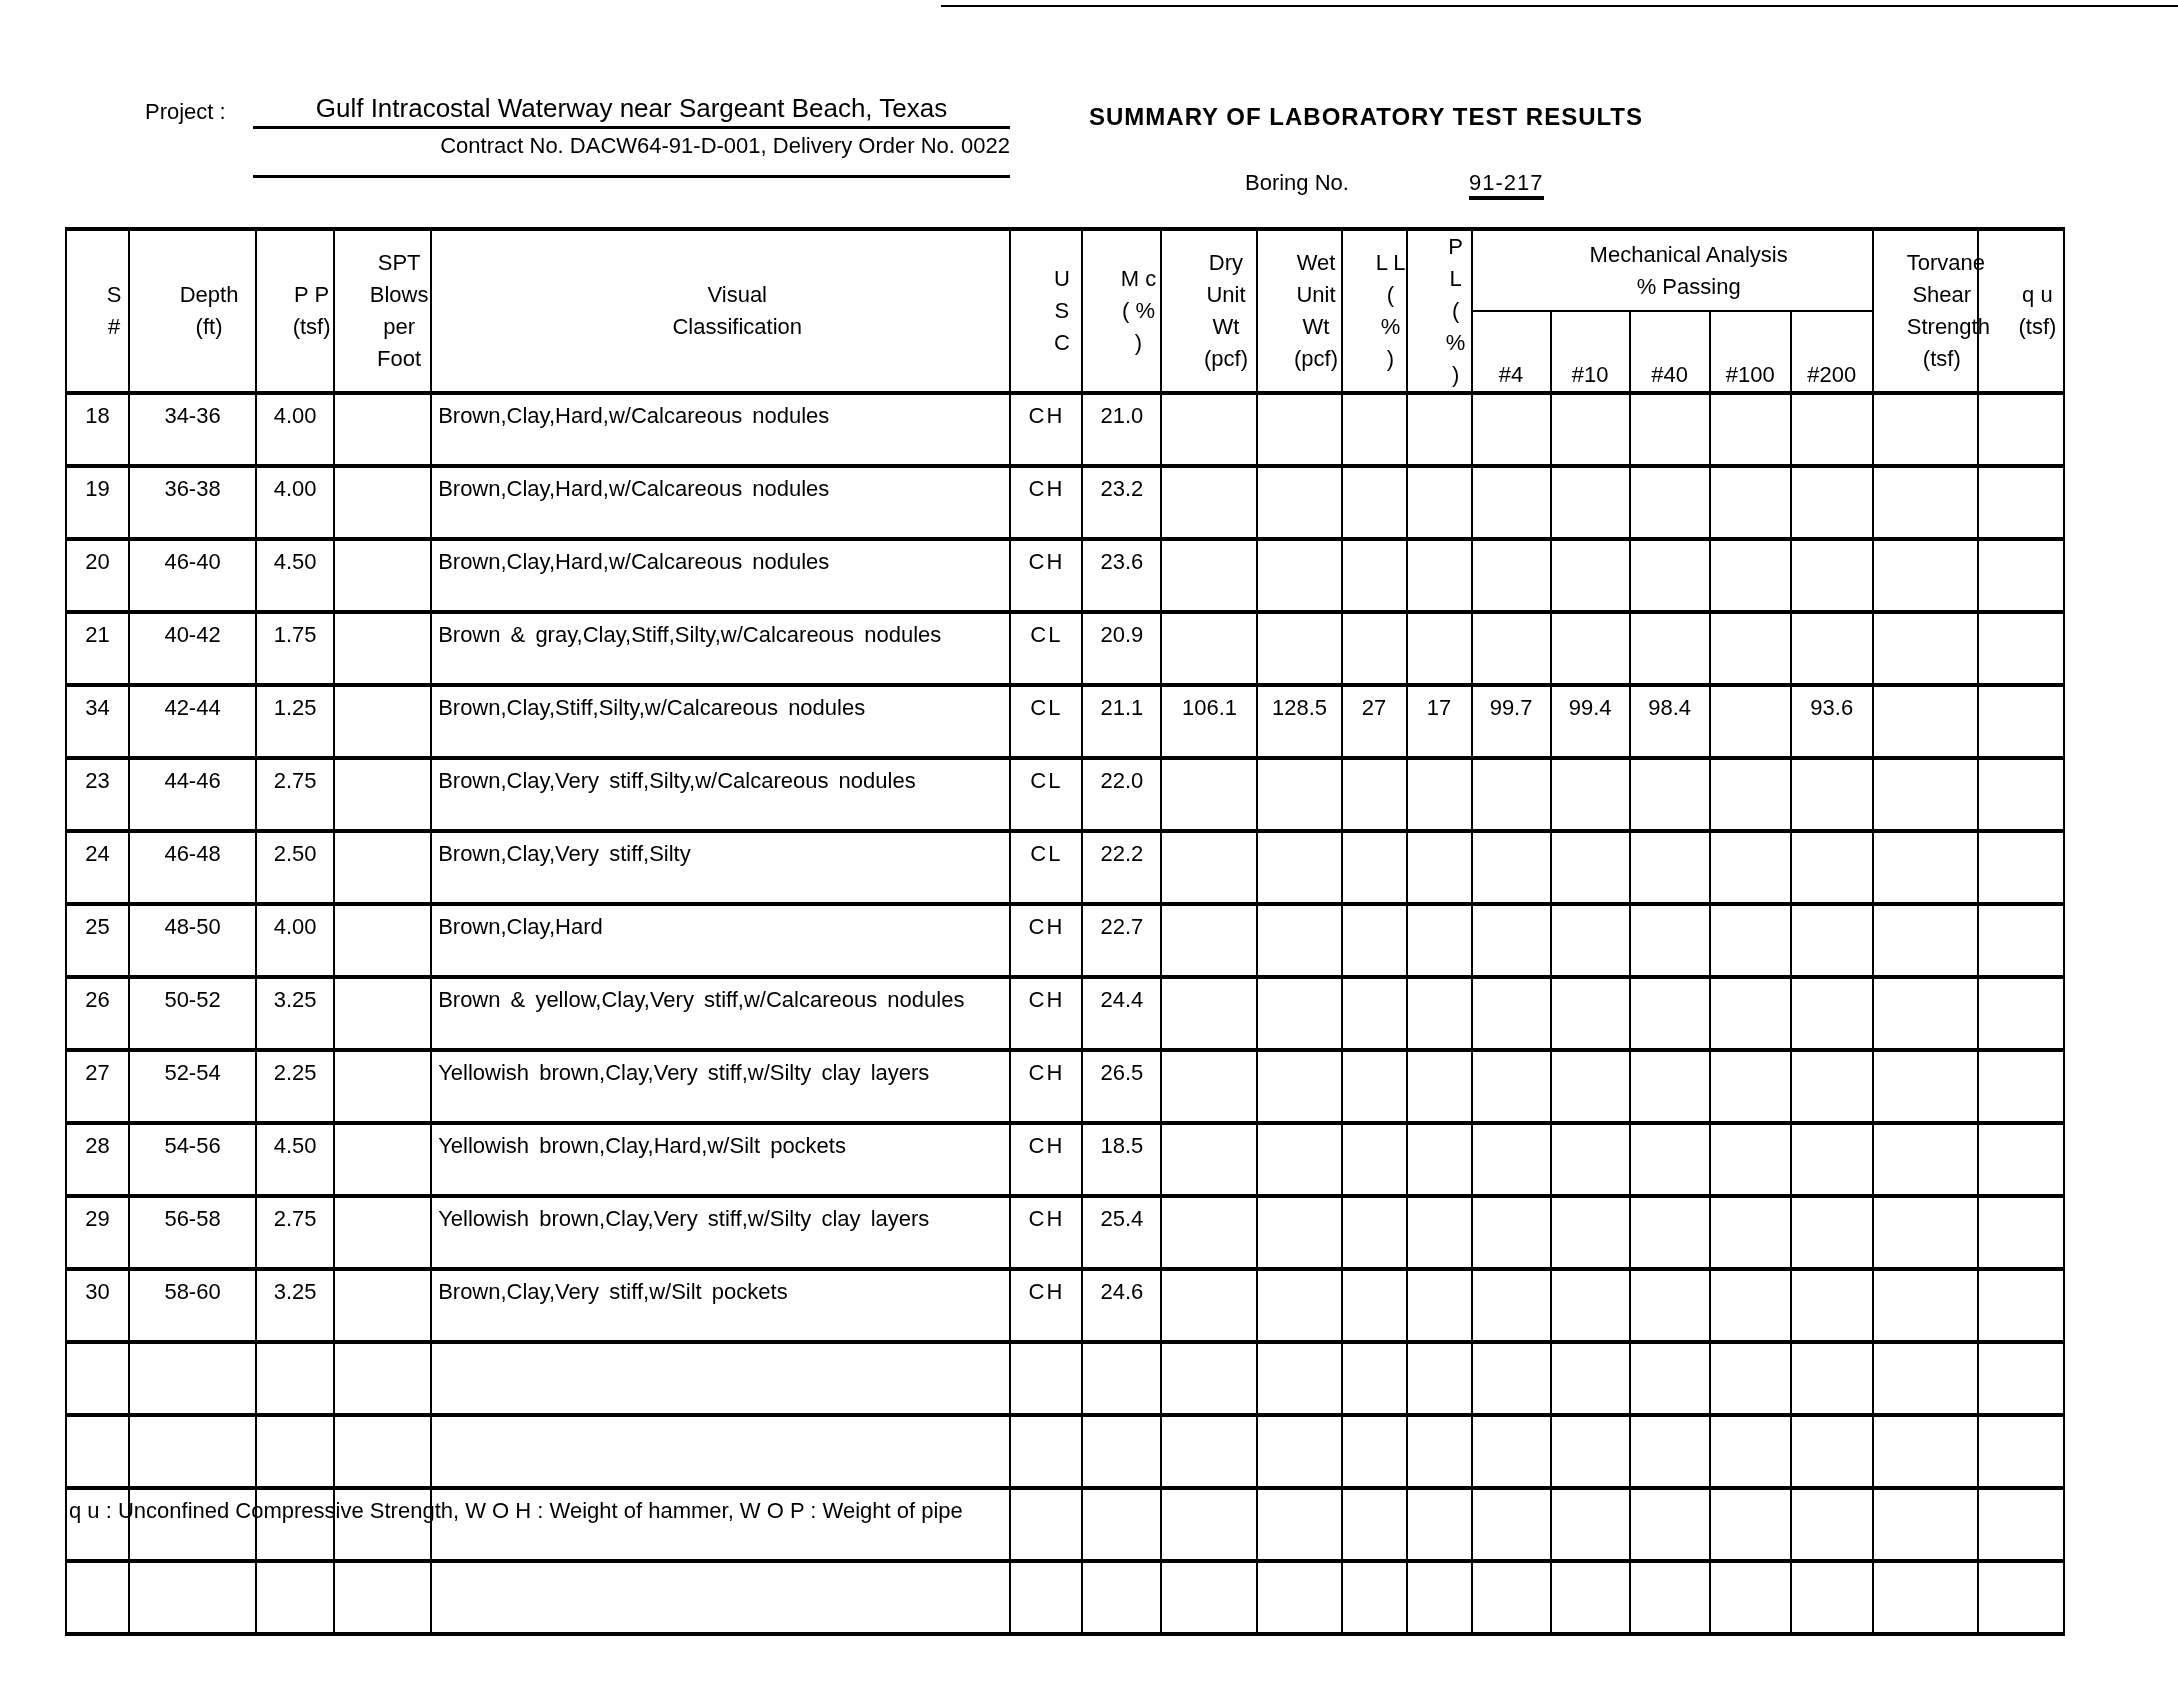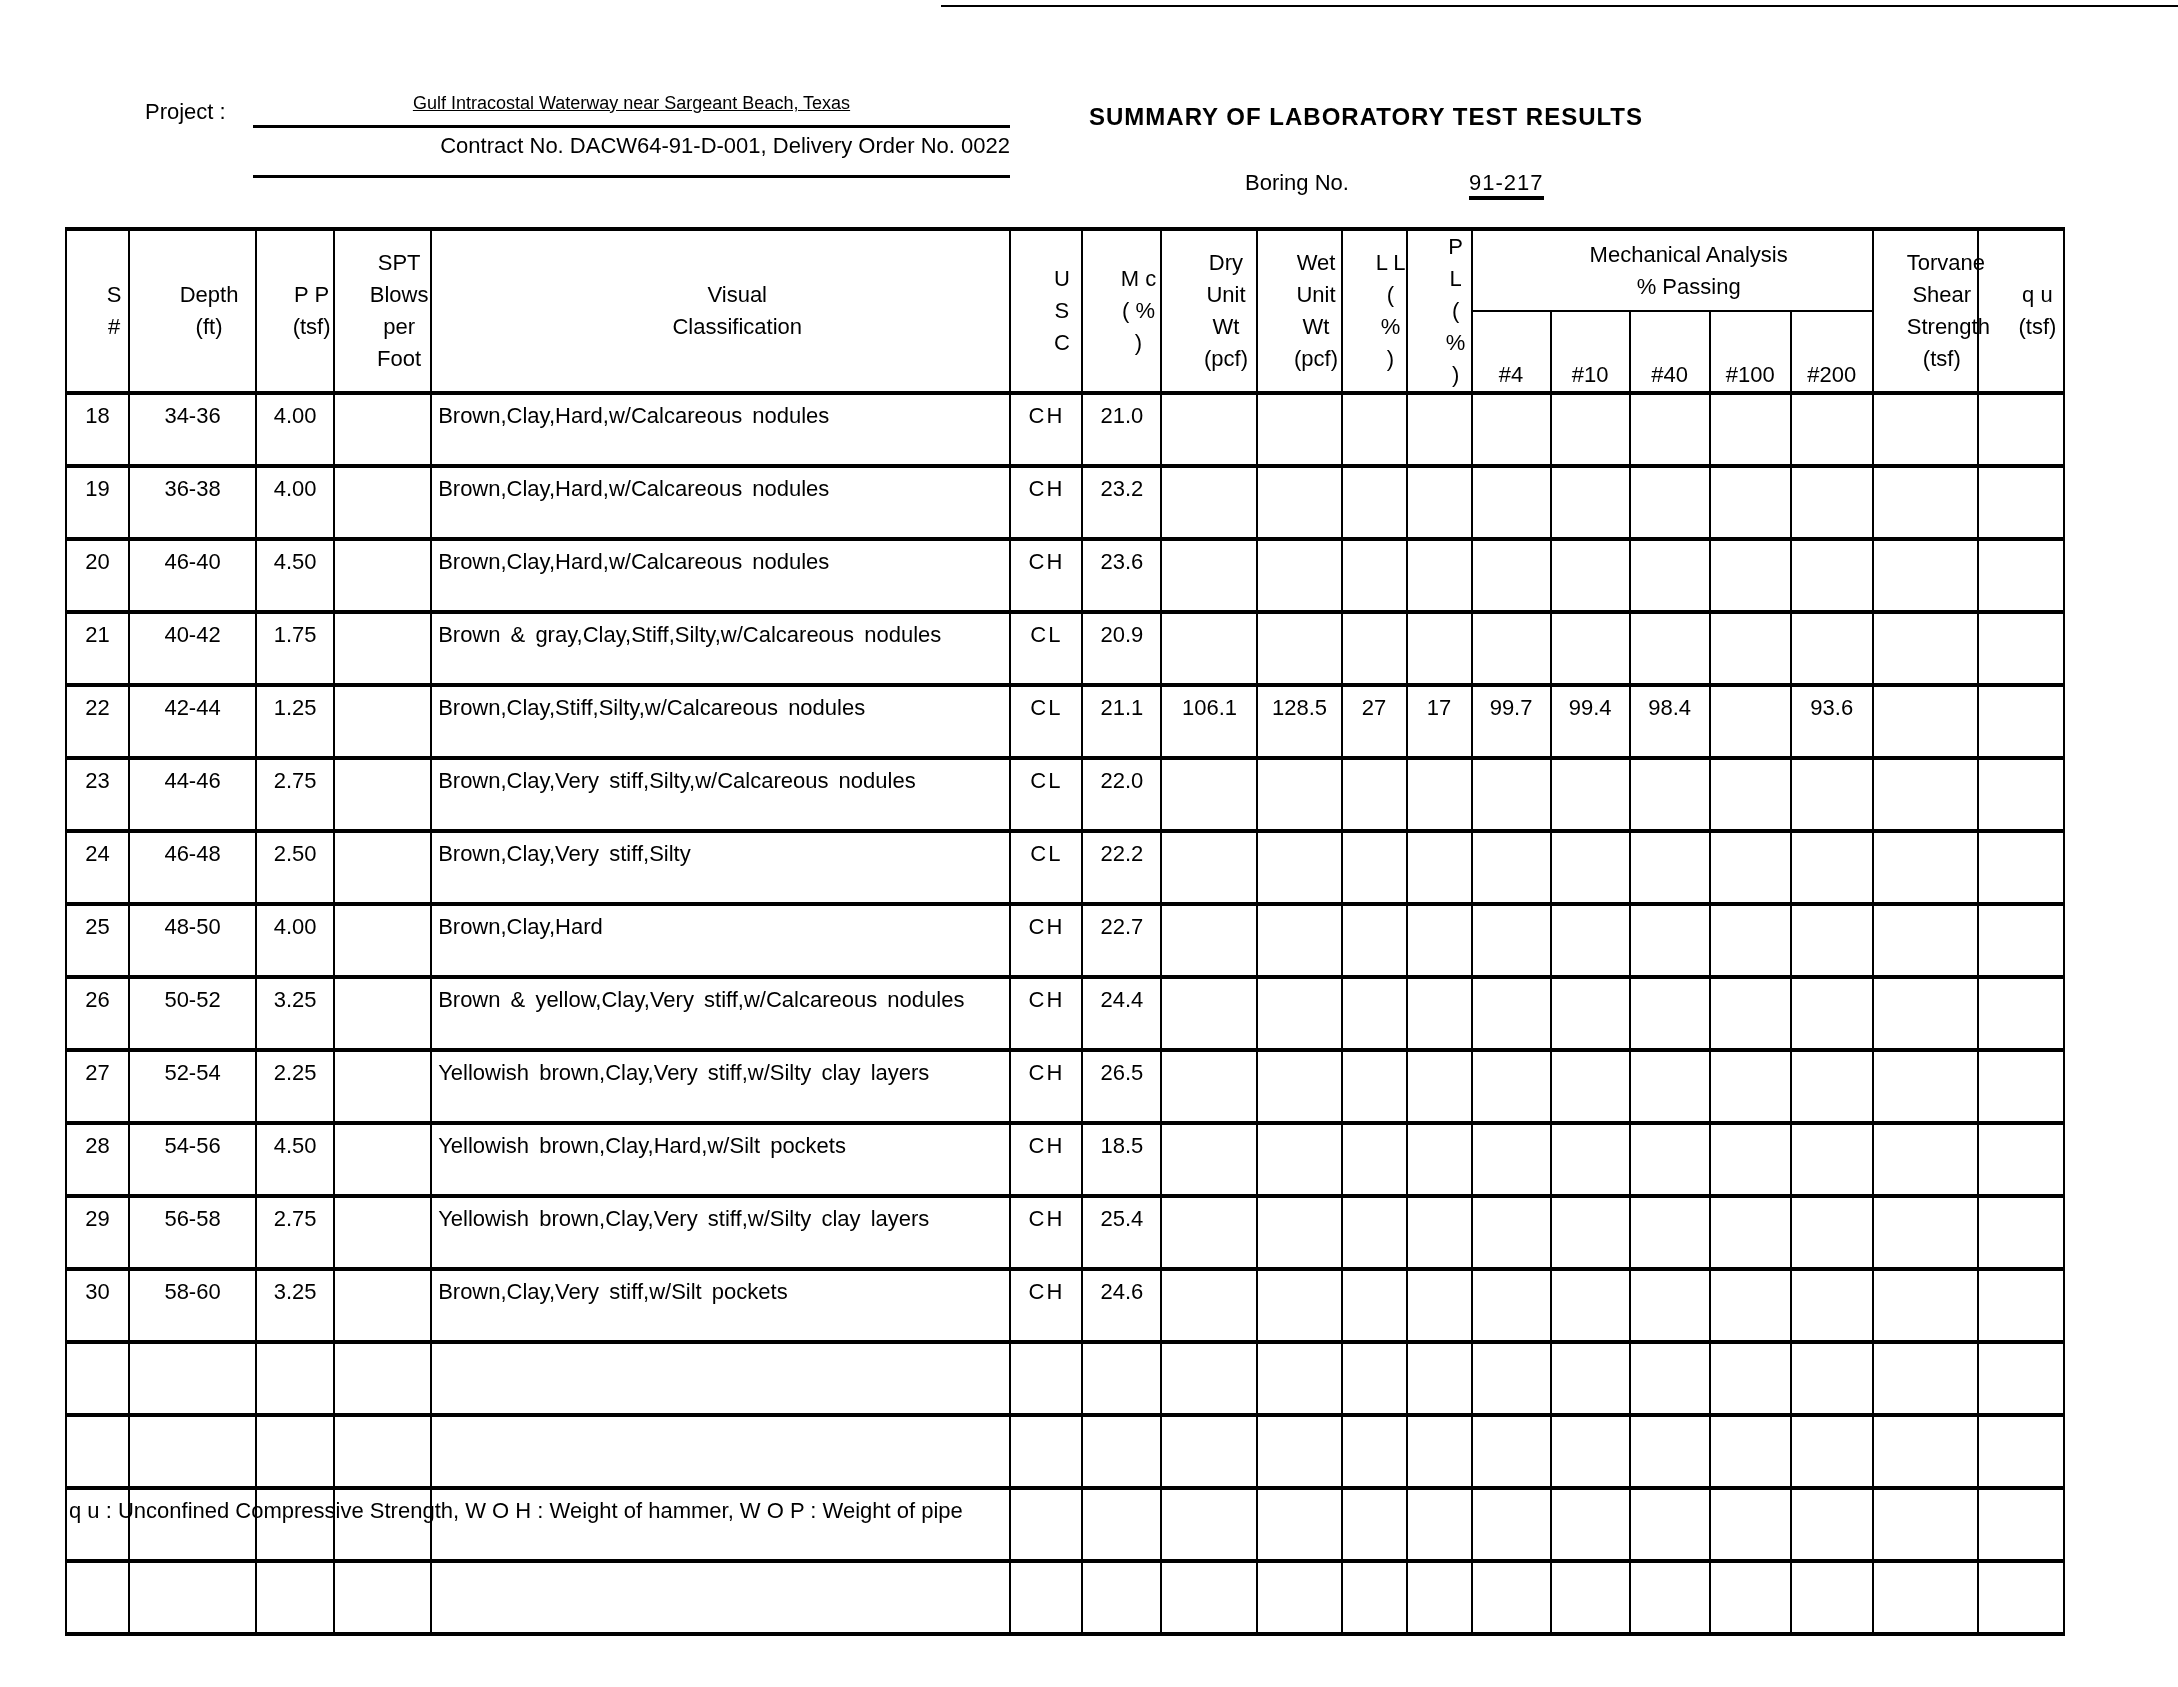--- a/index.html
+++ b/index.html
@@ -1,21 +1,21 @@
 <!DOCTYPE html>
 <html><head>
 <meta charset="utf-8">
 <style>
   html, body { margin:0; padding:0; background:#ffffff; }
   body { width:2178px; height:1687px; position:relative; overflow:hidden;
          font-family:"Liberation Sans", sans-serif; color:#000; }
   .topline { position:absolute; left:941px; top:5px; width:1238px; height:2px; background:#000; }
   .project-label { position:absolute; left:145px; top:99px; font-size:22px; }
   .proj-line1 { position:absolute; left:253px; top:93px; width:757px; border-bottom:3px solid #000;
-                text-align:center; font-size:18px; padding-bottom:11px;text-decoration:underline; }
+                text-align:center; font-size:26px; padding-bottom:2px; }
   .proj-line2 { position:absolute; left:253px; top:133px; width:757px; border-bottom:3px solid #000;
                 text-align:right; font-size:22px; padding-bottom:16px; }
   .title { position:absolute; left:1089px; top:103px; font-size:24px; font-weight:bold; letter-spacing:1px; }
   .boring-label { position:absolute; left:1245px; top:170px; font-size:22px; }
   .boring-no { position:absolute; left:1469px; top:170px; font-size:22px; border-bottom:4px solid #000; letter-spacing:1px; }
 
   table.grid { position:absolute; left:65px; top:227px; width:2000px; border-collapse:collapse; table-layout:fixed; }
   table.grid td, table.grid th { border:2px solid #000; font-weight:normal; font-size:22px; padding:0; }
   table.grid th { text-align:center; vertical-align:middle; line-height:32px; }
   table.grid tr.data td { height:63px; vertical-align:top; text-align:center; padding-top:6px; line-height:30px; }
@@ -160,21 +160,21 @@
         <td></td>
         <td></td>
         <td></td>
         <td></td>
         <td></td>
         <td></td>
         <td></td>
         <td></td>
       </tr>
       <tr class="data">
-        <td>22</td>
+        <td>34</td>
         <td>42-44</td>
         <td>1.25</td>
         <td></td>
         <td class="desc">Brown,Clay,Stiff,Silty,w/Calcareous nodules</td>
         <td class="wide">CL</td>
         <td>21.1</td>
         <td>106.1</td>
         <td>128.5</td>
         <td>27</td>
         <td>17</td>

